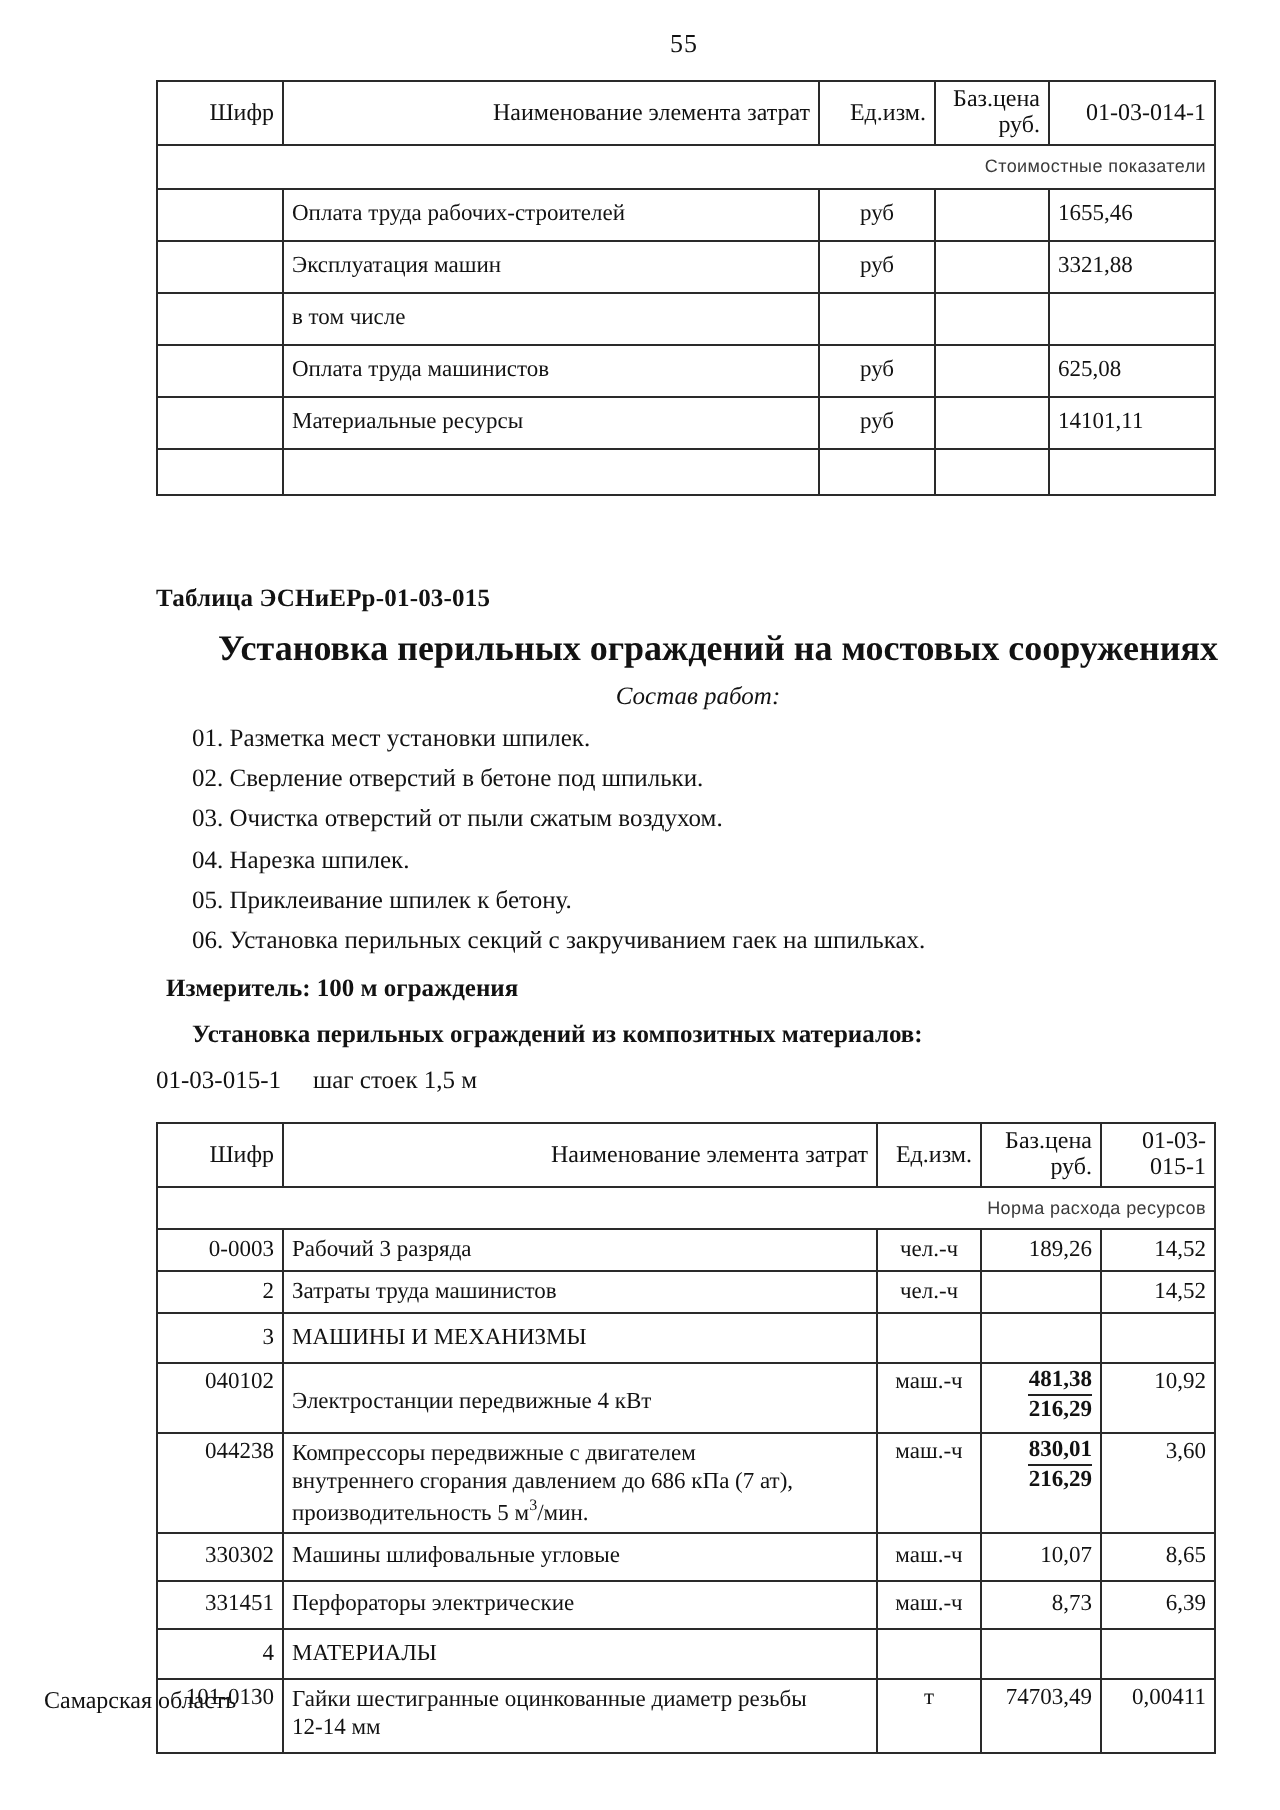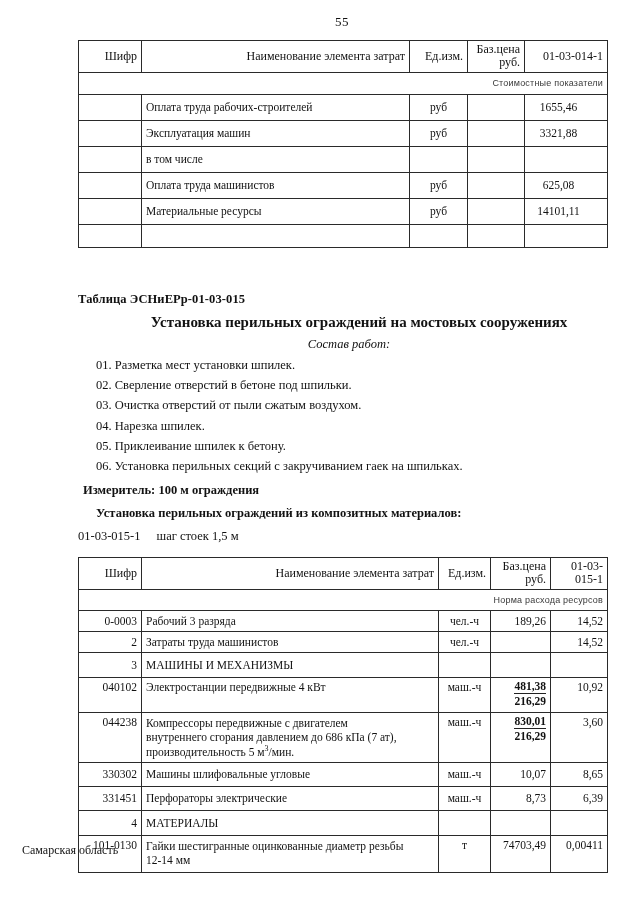--- a/index.html
+++ b/index.html
@@ -66,35 +66,35 @@
   .c-name    { text-align: left; padding-left: 6px; }
   .c-unit    { text-align: center; }
   .c-price   { text-align: right; padding-right: 7px; }
   .c-norm    { text-align: right; padding-right: 8px; }
   .b { font-weight: bold; }
   .noborder-b { border-bottom: none !important; }
   .noborder-t { border-top: none !important; }
 
   
   .t1 { width: 529px; margin: 10px 0 0 56px; }
-  .t1 .r-val { text-align: center; padding-right: 19px; }
+  .t1 .r-val { text-align: left; padding-right: 19px; }
   .t1 td { height: 17px; }
   .t1 .tall { height: 21px; }
 
   
   .mid { margin: 0 0 0 56px; width: 532px; }
   .tbl-title {
     font-weight: bold;
     font-size: 12.5px;
     margin-top: 44px;
     letter-spacing: 0.1px;
   }
   .subject {
     font-weight: bold;
-    font-size: 15px;
+    font-size: 18px;
     text-align: center;
     margin-top: 7px;
     padding-left: 30px;
   }
   .sostav {
     font-style: italic;
     font-size: 12.5px;
     text-align: center;
     margin-top: 6px;
     padding-left: 10px;
@@ -283,21 +283,21 @@
       </tr>
       <tr>
         <td class="c-code b" style="height:20px">3</td>
         <td class="c-name b">МАШИНЫ И МЕХАНИЗМЫ</td>
         <td class="c-unit"></td>
         <td class="c-price"></td>
         <td class="c-norm"></td>
       </tr>
       <tr>
         <td class="c-code" style="height:29px;vertical-align:top;padding-top:3px">040102</td>
-        <td class="c-name" style="vertical-align:top;padding-top:3px">Электростанции передвижные 4 кВт</td>
+        <td class="c-name" style="vertical-align:top;padding-top:13px">Электростанции передвижные 4 кВт</td>
         <td class="c-unit" style="vertical-align:top;padding-top:3px">маш.-ч</td>
         <td class="c-price" style="vertical-align:top;padding-top:2px">
           <span class="frac">
             <span class="num">481,38</span>
             <span class="den">216,29</span>
           </span>
         </td>
         <td class="c-norm" style="vertical-align:top;padding-top:3px">10,92</td>
       </tr>
       <tr>

